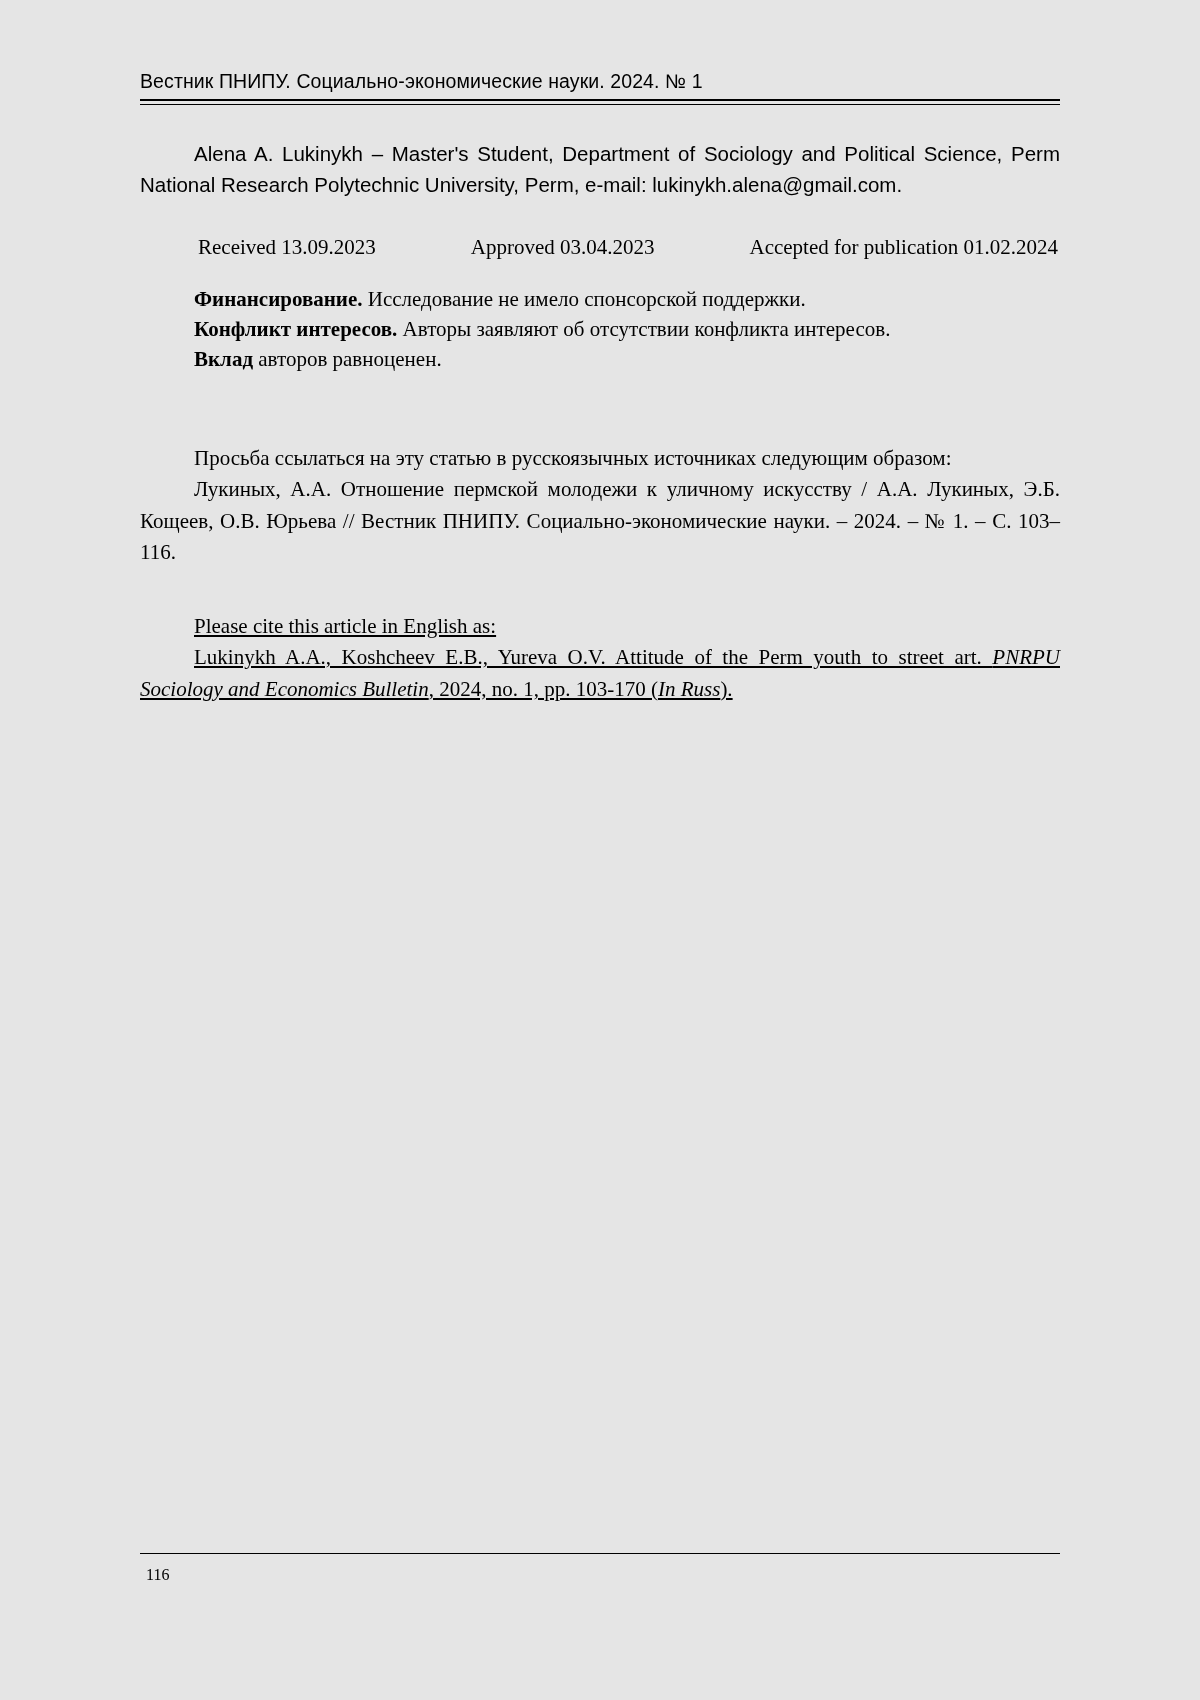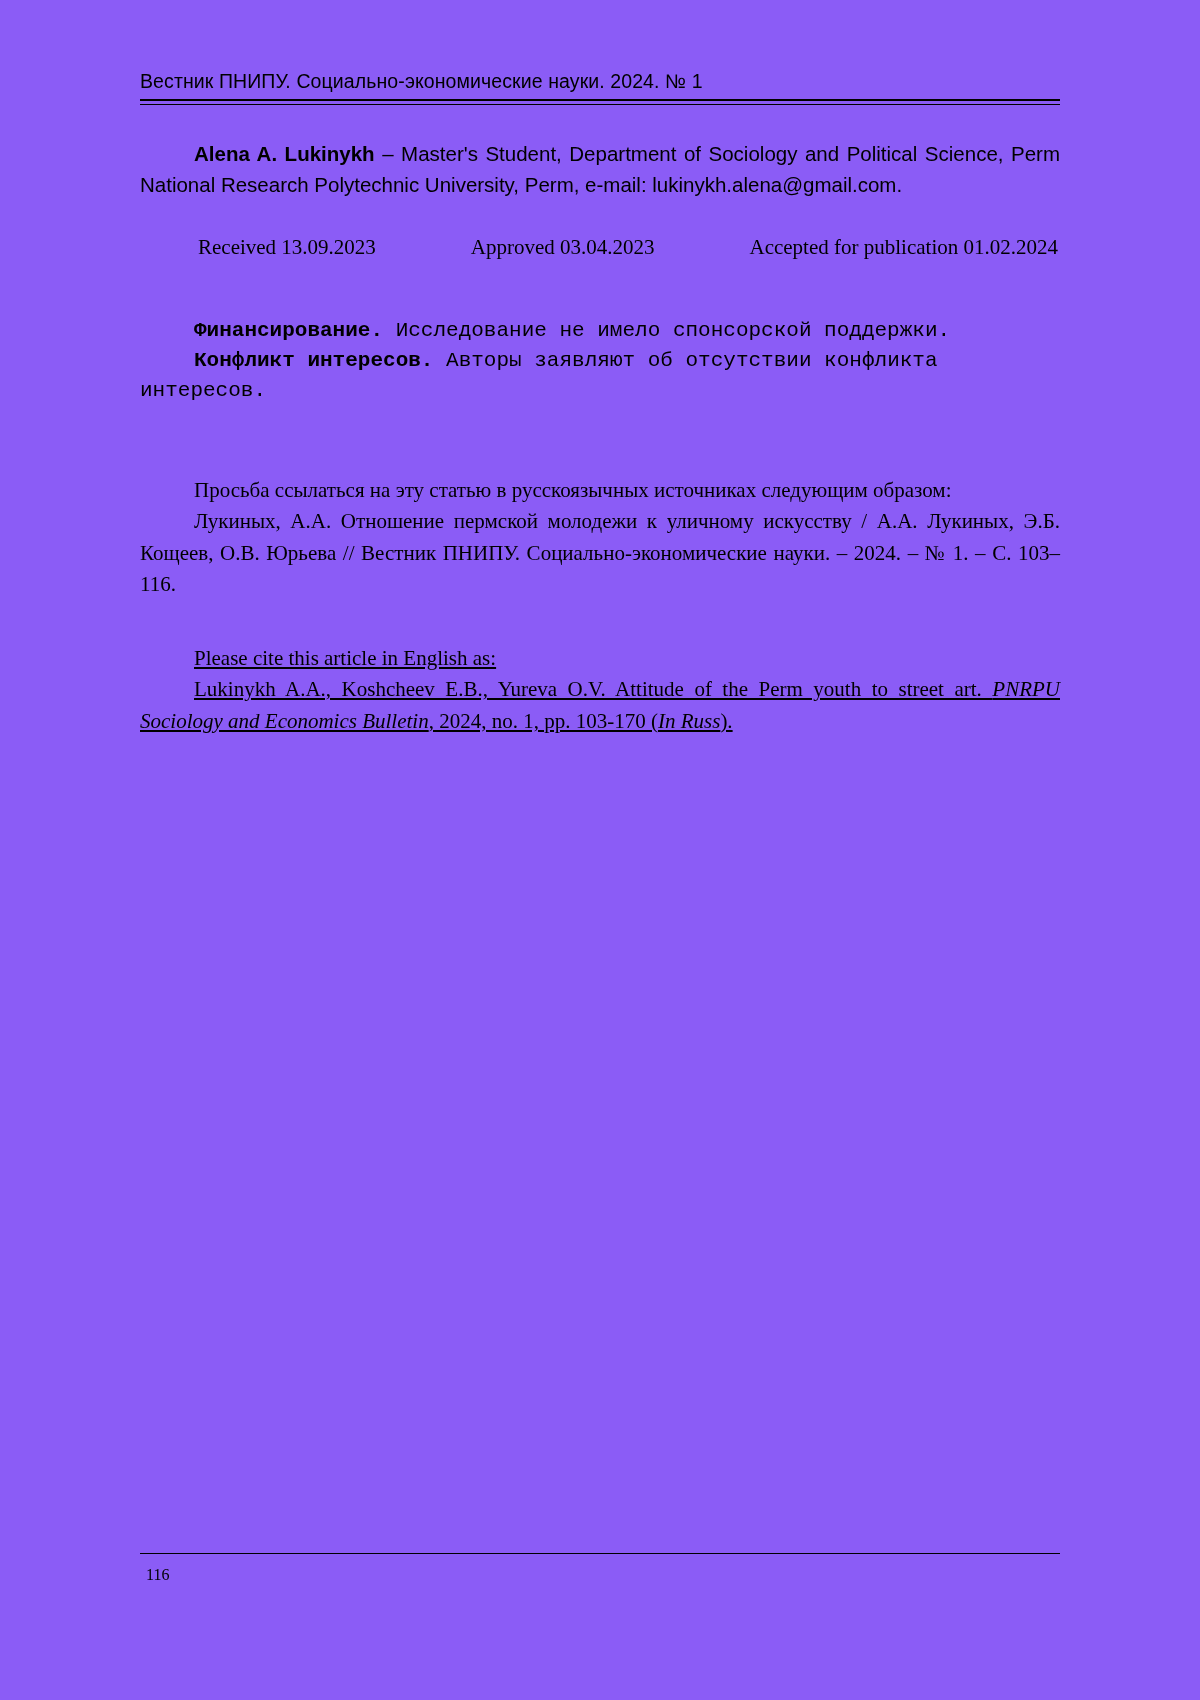--- a/index.html
+++ b/index.html
@@ -4,21 +4,21 @@
 <style>
   html, body {
     margin: 0;
     padding: 0;
     background: #ffffff;
   }
   .page {
     position: relative;
     width: 1200px;
     height: 1700px;
-    background: #8b5cf6;
+    background: #e5e5e5;
     box-sizing: border-box;
     font-family: "Liberation Serif", serif;
     color: #000000;
     overflow: hidden;
   }
 
   .content {
     position: absolute;
     left: 140px;
     right: 140px;
@@ -42,40 +42,39 @@
 
   
   .author-block {
     font-family: "Liberation Sans", sans-serif;
     font-size: 20.5px;
     line-height: 1.5;
     text-align: justify;
     text-indent: 54px;
   }
   .author-block b {
-    font-weight: bold;
+    font-weight: normal;
   }
 
   
   .dates {
     margin-top: 34px;
     display: flex;
     justify-content: space-between;
     font-size: 21px;
     padding-left: 58px;
     padding-right: 2px;
     text-align: right;
   }
 
   
   .notes {
-    margin-top: 56px;
+    margin-top: 24px;
     font-size: 21px;
     line-height: 1.45;
-    font-family: Liberation Mono, monospace;
   }
   .notes .line {
     text-indent: 54px;
   }
   .notes b { font-weight: bold; }
 
   
   .cite-block {
     margin-top: 68px;
     font-size: 21px;
@@ -130,20 +129,23 @@
       <span>Accepted for publication 01.02.2024</span>
     </div>
 
     <div class="notes">
       <div class="line">
         <b>Финансирование.</b><span> Исследование не имело спонсорской поддержки.</span>
       </div>
       <div class="line">
         <b>Конфликт интересов.</b><span> Авторы заявляют об отсутствии конфликта интересов.</span>
       </div>
+      <div class="line">
+        <b>Вклад</b><span> авторов равноценен.</span>
+      </div>
     </div>
 
     <div class="cite-block ru">
       <div class="cite-intro">Просьба ссылаться на эту статью в русскоязычных источниках следующим образом:</div>
       <div class="cite-body">Лукиных, А.А. Отношение пермской молодежи к уличному искусству / А.А. Лукиных, Э.Б. Кощеев, О.В. Юрьева // Вестник ПНИПУ. Социально-экономические науки. – 2024. – № 1. – С. 103–116.</div>
     </div>
 
     <div class="cite-block en">
       <div class="cite-intro">Please cite this article in English as:</div>
       <div class="cite-body"><span>Lukinykh A.A., Koshcheev E.B., Yureva O.V. Attitude of the Perm youth to street art. </span><i>PNRPU Sociology and Economics Bulletin</i><span>, 2024, no. 1, pp. 103-170 (</span><i>In Russ</i><span>).</span></div>

